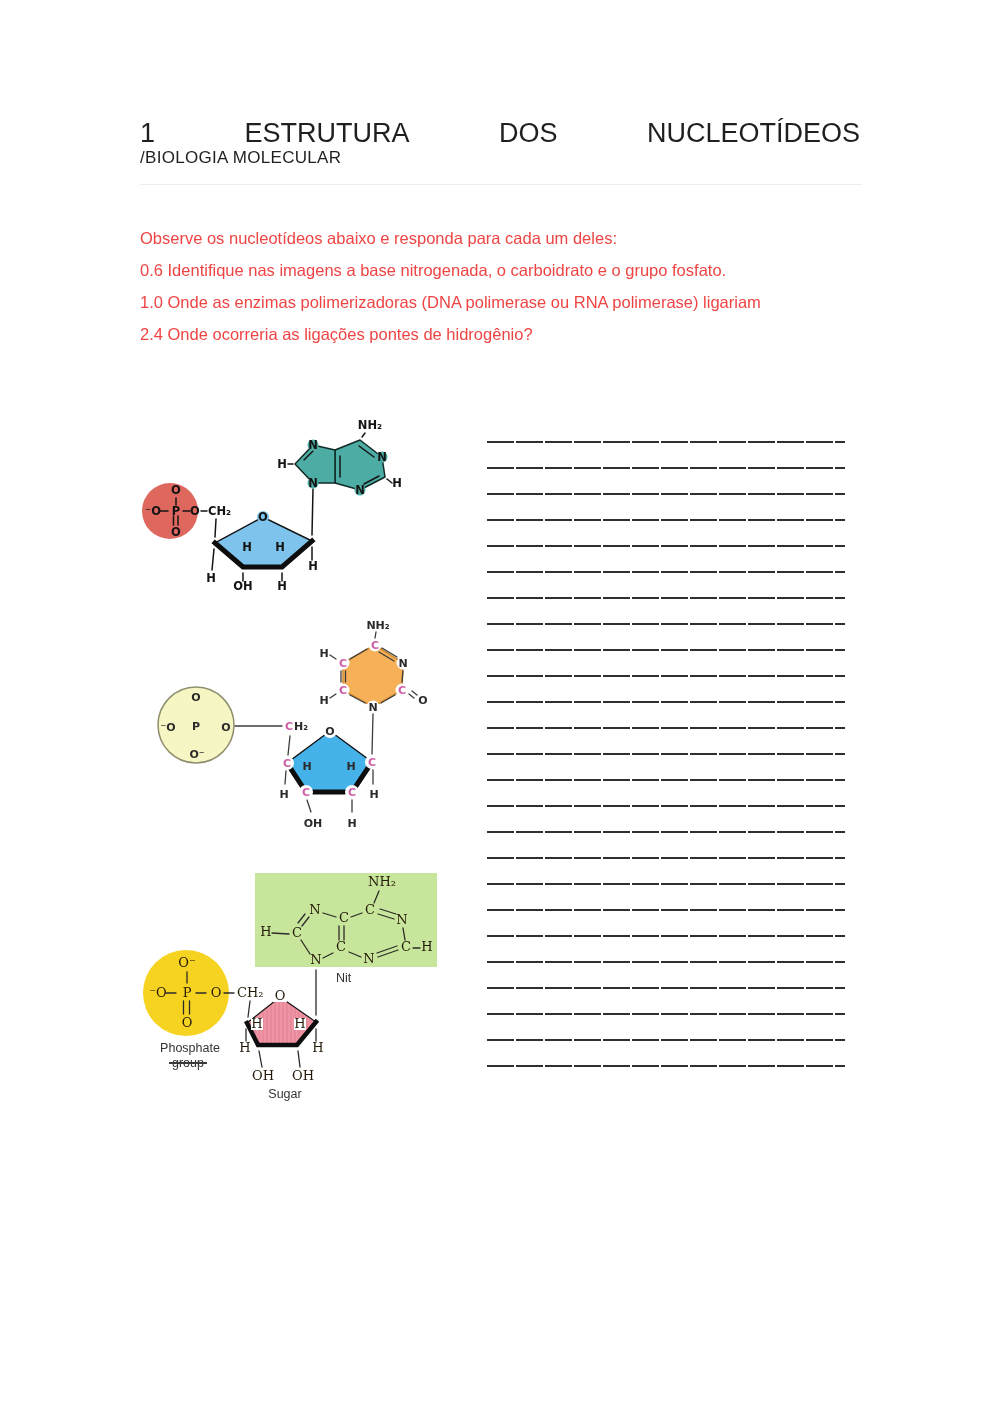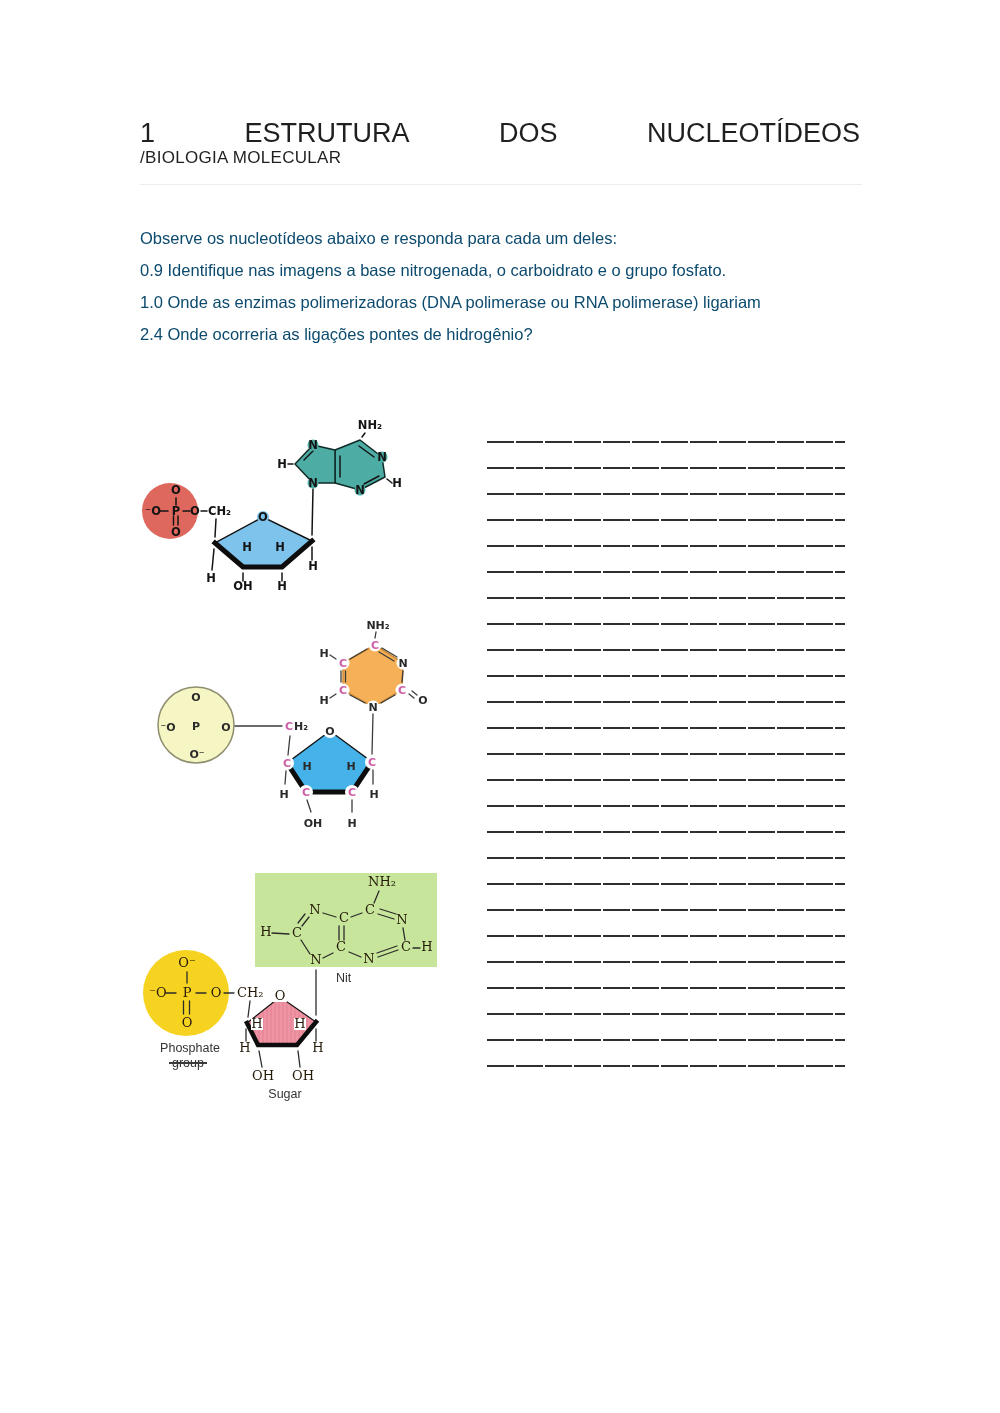--- a/index.html
+++ b/index.html
@@ -5,21 +5,21 @@
   html,body{margin:0;padding:0;background:#fff;}
   .page{position:relative;width:1000px;height:1413px;background:#fff;overflow:hidden;}
 
   .title-row{position:absolute;left:140px;top:118px;width:720px;display:flex;
     justify-content:space-between;font:27px "Liberation Sans",sans-serif;color:#1f1f1f;}
   .subtitle{position:absolute;left:140px;top:148px;font:17px "Liberation Sans",sans-serif;
     color:#1f1f1f;letter-spacing:.3px;}
   .divider{position:absolute;left:140px;top:184px;width:722px;border-top:1px solid #ededed;}
 
   .qblock{position:absolute;left:140px;top:222px;width:730px;
-    font:16.5px "Liberation Sans",sans-serif;line-height:32px;color:#0c4a6e;}
+    font:16.5px "Liberation Sans",sans-serif;line-height:32px;color:#ef4444;}
   .qblock p{margin:0;}
 
   .answer-lines{position:absolute;left:487px;top:441px;width:358px;}
   .ans-line{height:2px;margin-bottom:24px;
     background:repeating-linear-gradient(90deg,#2f2f2f 0 27px,rgba(255,255,255,0) 27px 29px);}
 
   svg.fig{position:absolute;overflow:visible;}
   #fig1{left:138px;top:412px;}
   #fig2{left:143px;top:608px;}
   #fig3{left:138px;top:866px;}
@@ -51,21 +51,21 @@
     <span>1</span>
     <span>ESTRUTURA</span>
     <span>DOS</span>
     <span>NUCLEOTÍDEOS</span>
   </div>
   <div class="subtitle">/BIOLOGIA MOLECULAR</div>
   <div class="divider"></div>
 
   <div class="qblock">
     <p>Observe os nucleotídeos abaixo e responda para cada um deles:</p>
-    <p>0.9 Identifique nas imagens a base nitrogenada, o carboidrato e o grupo fosfato.</p>
+    <p>0.6 Identifique nas imagens a base nitrogenada, o carboidrato e o grupo fosfato.</p>
     <p>1.0 Onde as enzimas polimerizadoras (DNA polimerase ou RNA polimerase) ligariam</p>
     <p>2.4 Onde ocorreria as ligações pontes de hidrogênio?</p>
   </div>
 
   <svg id="fig1" class="fig" width="280" height="195" viewBox="0 0 280 195">
     <g>
       <circle cx="32" cy="99" r="28" fill="#de675e"></circle>
       <line class="bond1" x1="38" y1="86" x2="38" y2="93"></line>
       <line class="bond1" x1="22" y1="99" x2="30" y2="99"></line>
       <line class="bond1" x1="45" y1="99" x2="52" y2="99"></line>

